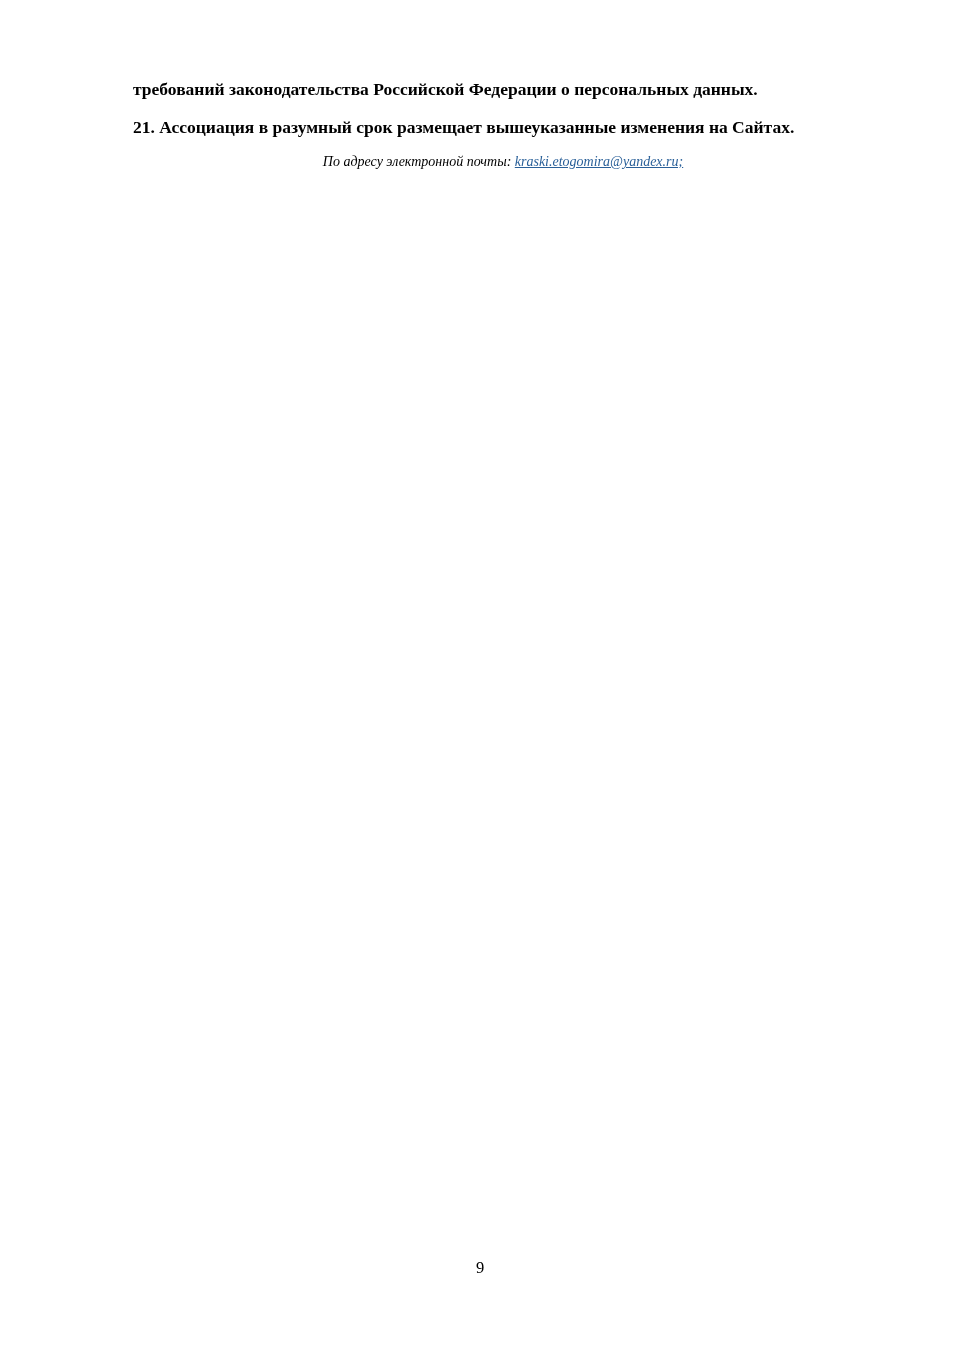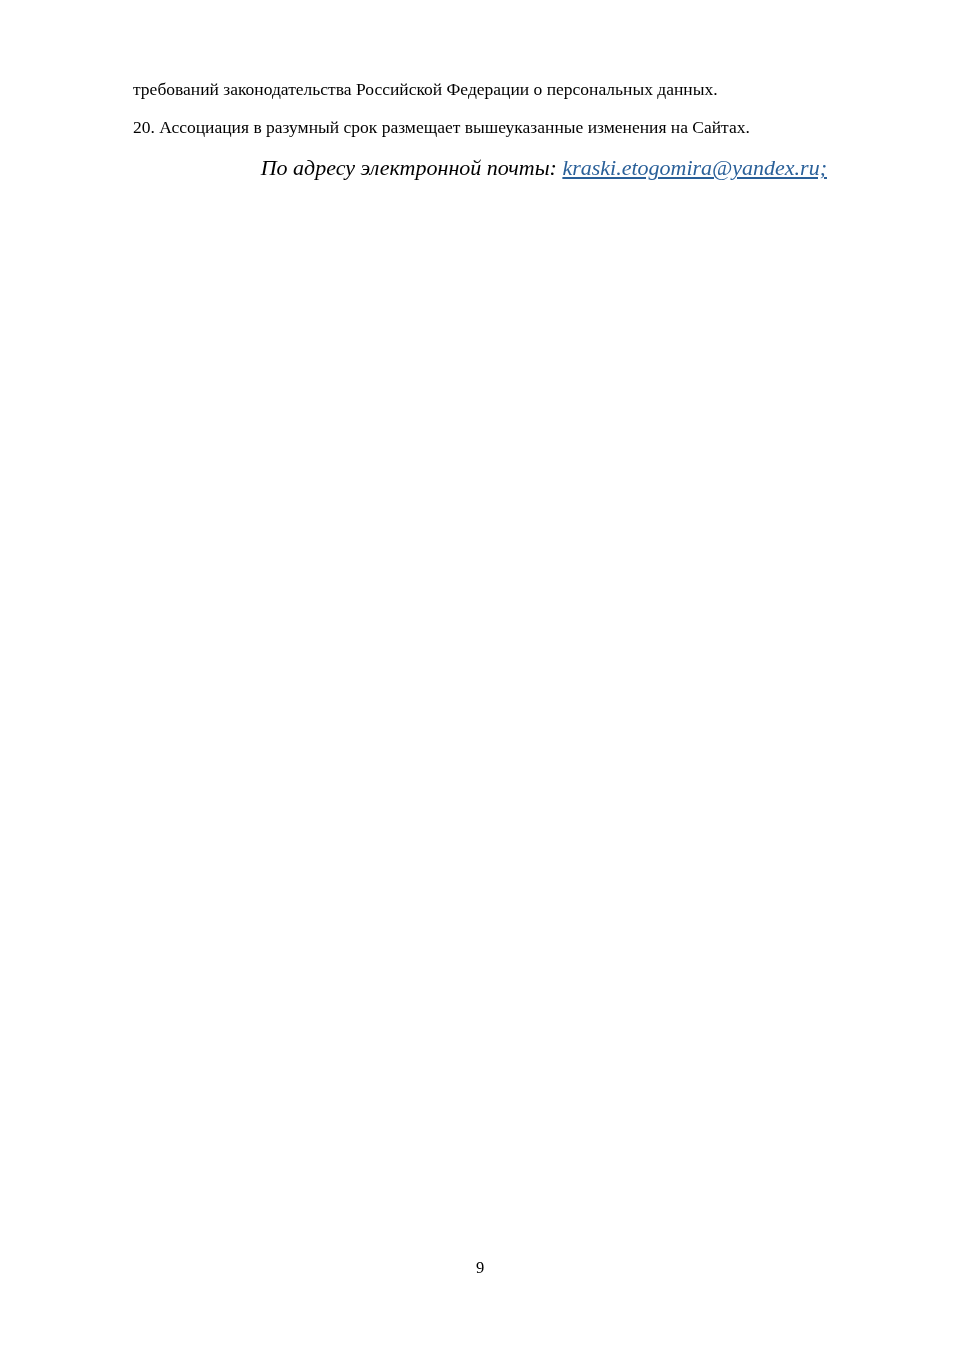--- a/index.html
+++ b/index.html
@@ -26,31 +26,32 @@
   }
   .doc-body {
     width: 694px;
   }
   p.para {
     margin: 0 12px 14px 0;
     font-size: 17.5px;
     line-height: 1.32;
     text-align: justify;
     text-justify: inter-word;
+    font-weight: bold;
   }
   p.para.first {
     margin-bottom: 15px;
   }
   p.indent-block {
     margin: 0 0 14px 0;
     padding-left: 46px;
-    font-size: 22px;
+    font-size: 14px;
     line-height: 1.32;
     font-style: italic;
-    text-align: right;
+    text-align: center;
   }
   .email-link {
     color: #2a6099;
     text-decoration: underline;
     font-style: italic;
   }
   .spacer-26 {
     margin-bottom: 17px;
   }
   .page-number {
@@ -64,21 +65,21 @@
   }
 </style>
 </head>
 <body>
 
 <div class="page">
   <div class="doc-body">
 
     <p class="para first">требований законодательства Российской Федерации о персональных данных.</p>
 
-    <p class="para">20. Ассоциация в разумный срок размещает вышеуказанные изменения на Сайтах.</p>
+    <p class="para">21. Ассоциация в разумный срок размещает вышеуказанные изменения на Сайтах.</p>
 
 
     <p class="indent-block">
       <span>По адресу электронной почты</span><span>: </span><a class="email-link" href="#">kraski.etogomira@yandex.ru;</a>
     </p>
 
 
 
 
   </div>

